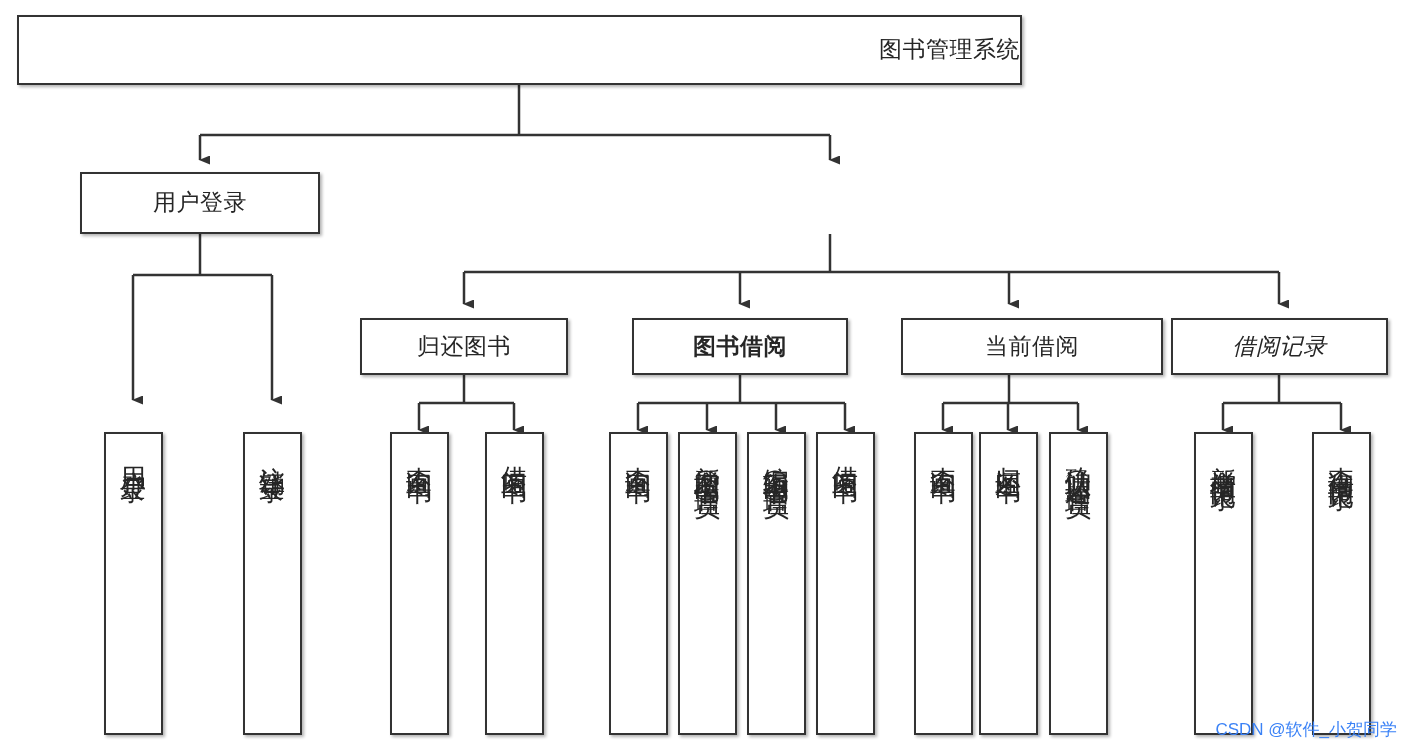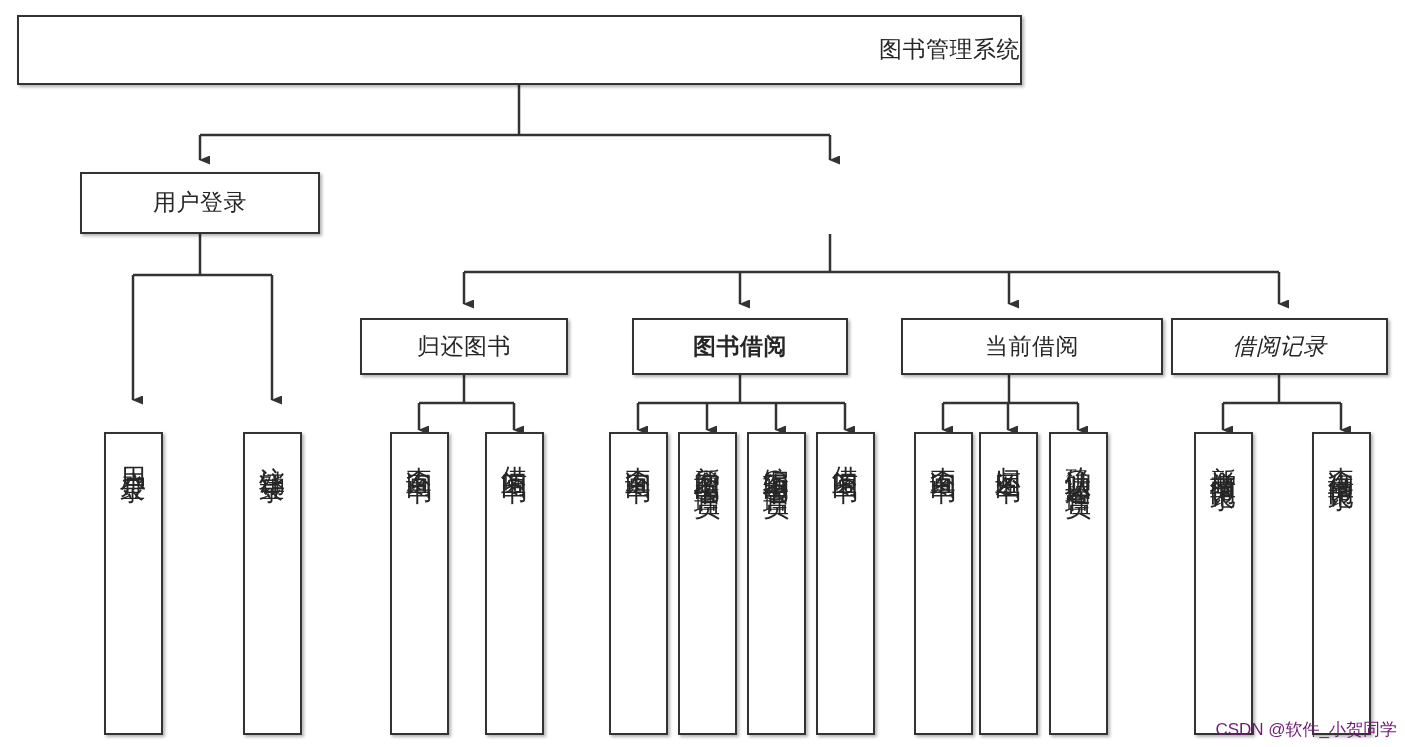--- a/index.html
+++ b/index.html
@@ -61,21 +61,21 @@
     font-size: 26px;
     line-height: 1.0;
     letter-spacing: 4px;
     white-space: nowrap;
   }
   .watermark {
     position: absolute;
     right: 8px;
     bottom: 6px;
     font-size: 17px;
-    color: #701a75;
+    color: #3b82f6;
     z-index: 5;
     white-space: nowrap;
     pointer-events: none;
   }
 </style>
 </head>
 <body>
 
 <div id="canvas">
 

